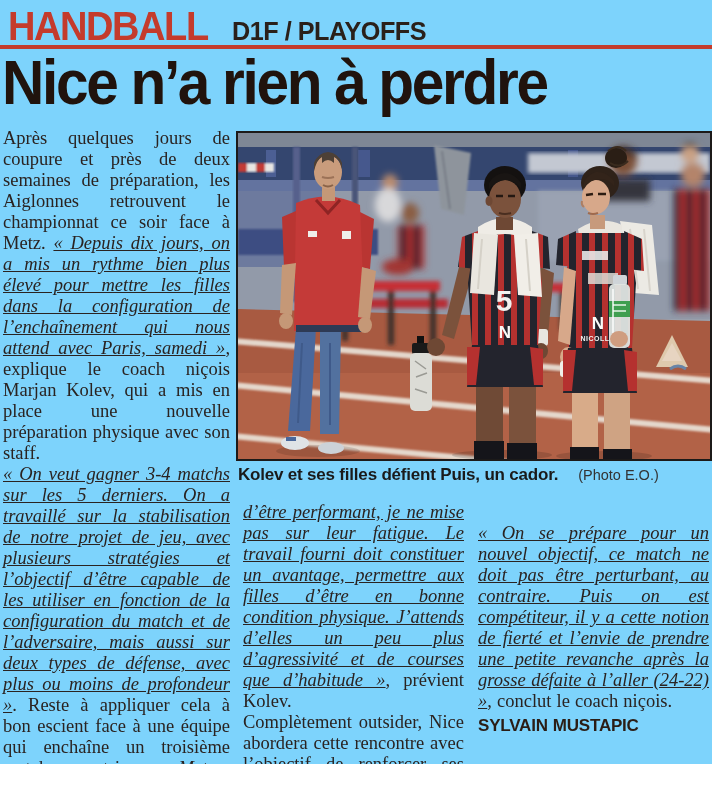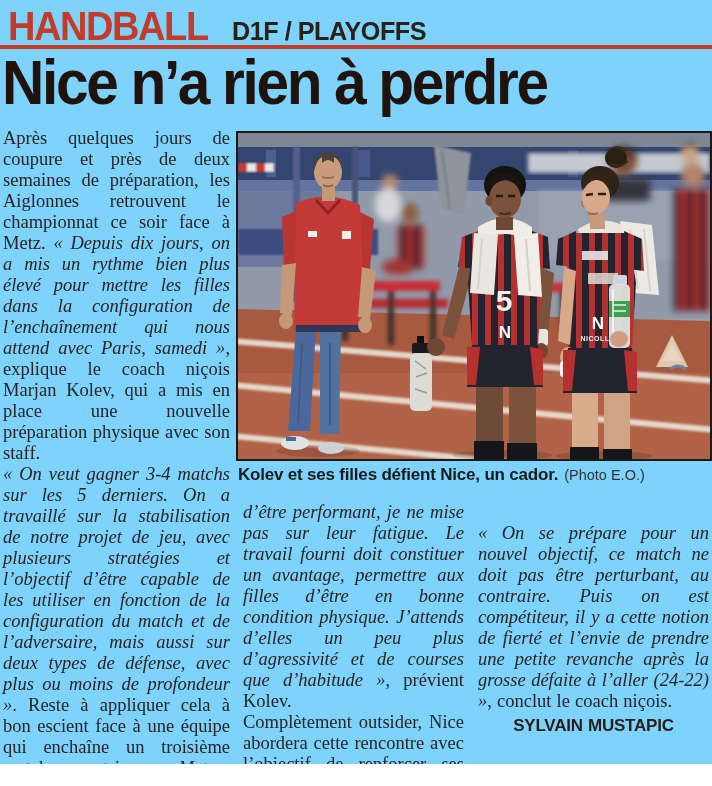--- a/index.html
+++ b/index.html
@@ -25,40 +25,40 @@
     position:absolute;left:2px;top:50px;width:708px;
     font-family:"Liberation Sans",sans-serif;font-weight:700;font-size:63px;
     letter-spacing:-2.5px;color:#20130d;transform:scaleX(.93);transform-origin:left top;
     line-height:64px;white-space:nowrap;
   }
   
   .col{
     position:absolute;text-align:justify;font-size:18.5px;line-height:21px;
     color:#2a2321;word-spacing:.5px;
   }
-  .col i{font-style:italic;}
+  .col i{font-style:italic;text-decoration:underline;}
   #col1{left:3px;top:128px;width:227px;}
   #col2{left:243px;top:502px;width:221px;}
   #col3{left:478px;top:502px;width:231px;}
   #byline{
-    margin-top:3px;text-align:center;font-family:"Liberation Sans",sans-serif;
+    margin-top:3px;text-align:left;font-family:"Liberation Sans",sans-serif;
     font-weight:700;font-size:17px;letter-spacing:-.2px;color:#2b1d15;
   }
   
   #photo-frame{
     position:absolute;left:236px;top:131px;width:472px;height:326px;
     border:2px solid #1c1a19;background:#9aa0ac;
   }
   #photo-frame svg{display:block;}
   #caption{
     position:absolute;left:238px;top:464px;width:472px;
     font-family:"Liberation Sans",sans-serif;font-size:17px;line-height:21px;color:#1a1a1a;
   }
   #caption .cap-bold{font-weight:700;letter-spacing:-.2px;}
-  #caption .cap-credit{font-weight:400;font-size:14.5px;color:#333;margin-left:6px;}
+  #caption .cap-credit{font-weight:400;font-size:14.5px;color:#333;margin-left:20px;}
 </style>
 </head>
 <body>
 
 <div id="page">
 
   <div id="kicker">
     <span class="section">HANDBALL</span><span class="subsection">D1F / PLAYOFFS</span>
   </div>
   <div id="red-rule"></div>
@@ -274,21 +274,21 @@
 
       <g opacity=".8">
         <path d="M418,234 L434,202 L450,234 Z" fill="#ece5c8"></path>
         <path d="M424,228 L434,210 L444,228 Z" fill="#f7f3e2"></path>
         <path d="M432,236 Q440,230 448,236" stroke="#5a8fc0" stroke-width="3" fill="none"></path>
       </g>
     </svg>
   </div>
 
   <div id="caption">
-    <span class="cap-bold">Kolev et ses filles défient Nice, un cador.</span><span class="cap-credit">(Photo E.O.)</span>
+    <span class="cap-bold">Kolev et ses filles défient Puis, un cador.</span><span class="cap-credit">(Photo E.O.)</span>
   </div>
 
   <div id="col2" class="col"><i>d’être performant, je ne mise pas sur leur fatigue. Le travail fourni doit constituer un avantage, permettre aux filles d’être en bonne condition physique. J’attends d’elles un peu plus d’agressivité et de courses que d’habitude »</i><span>, prévient Kolev.</span><br><span>Complètement outsider, Nice abordera cette rencontre avec l’objectif de renforcer ses certitudes, et pourquoi</span></div>
   <div id="col3" class="col">
     <span><br><i>« On se prépare pour un nouvel objectif, ce match ne doit pas être perturbant, au contraire. Puis on est compétiteur, il y a cette notion de fierté et l’envie de prendre une petite revanche après la grosse défaite à l’aller (24-22) »</i><span>, conclut le coach niçois.</span></span>
     <div id="byline">SYLVAIN MUSTAPIC</div>
   </div>
 
 </div>
 

